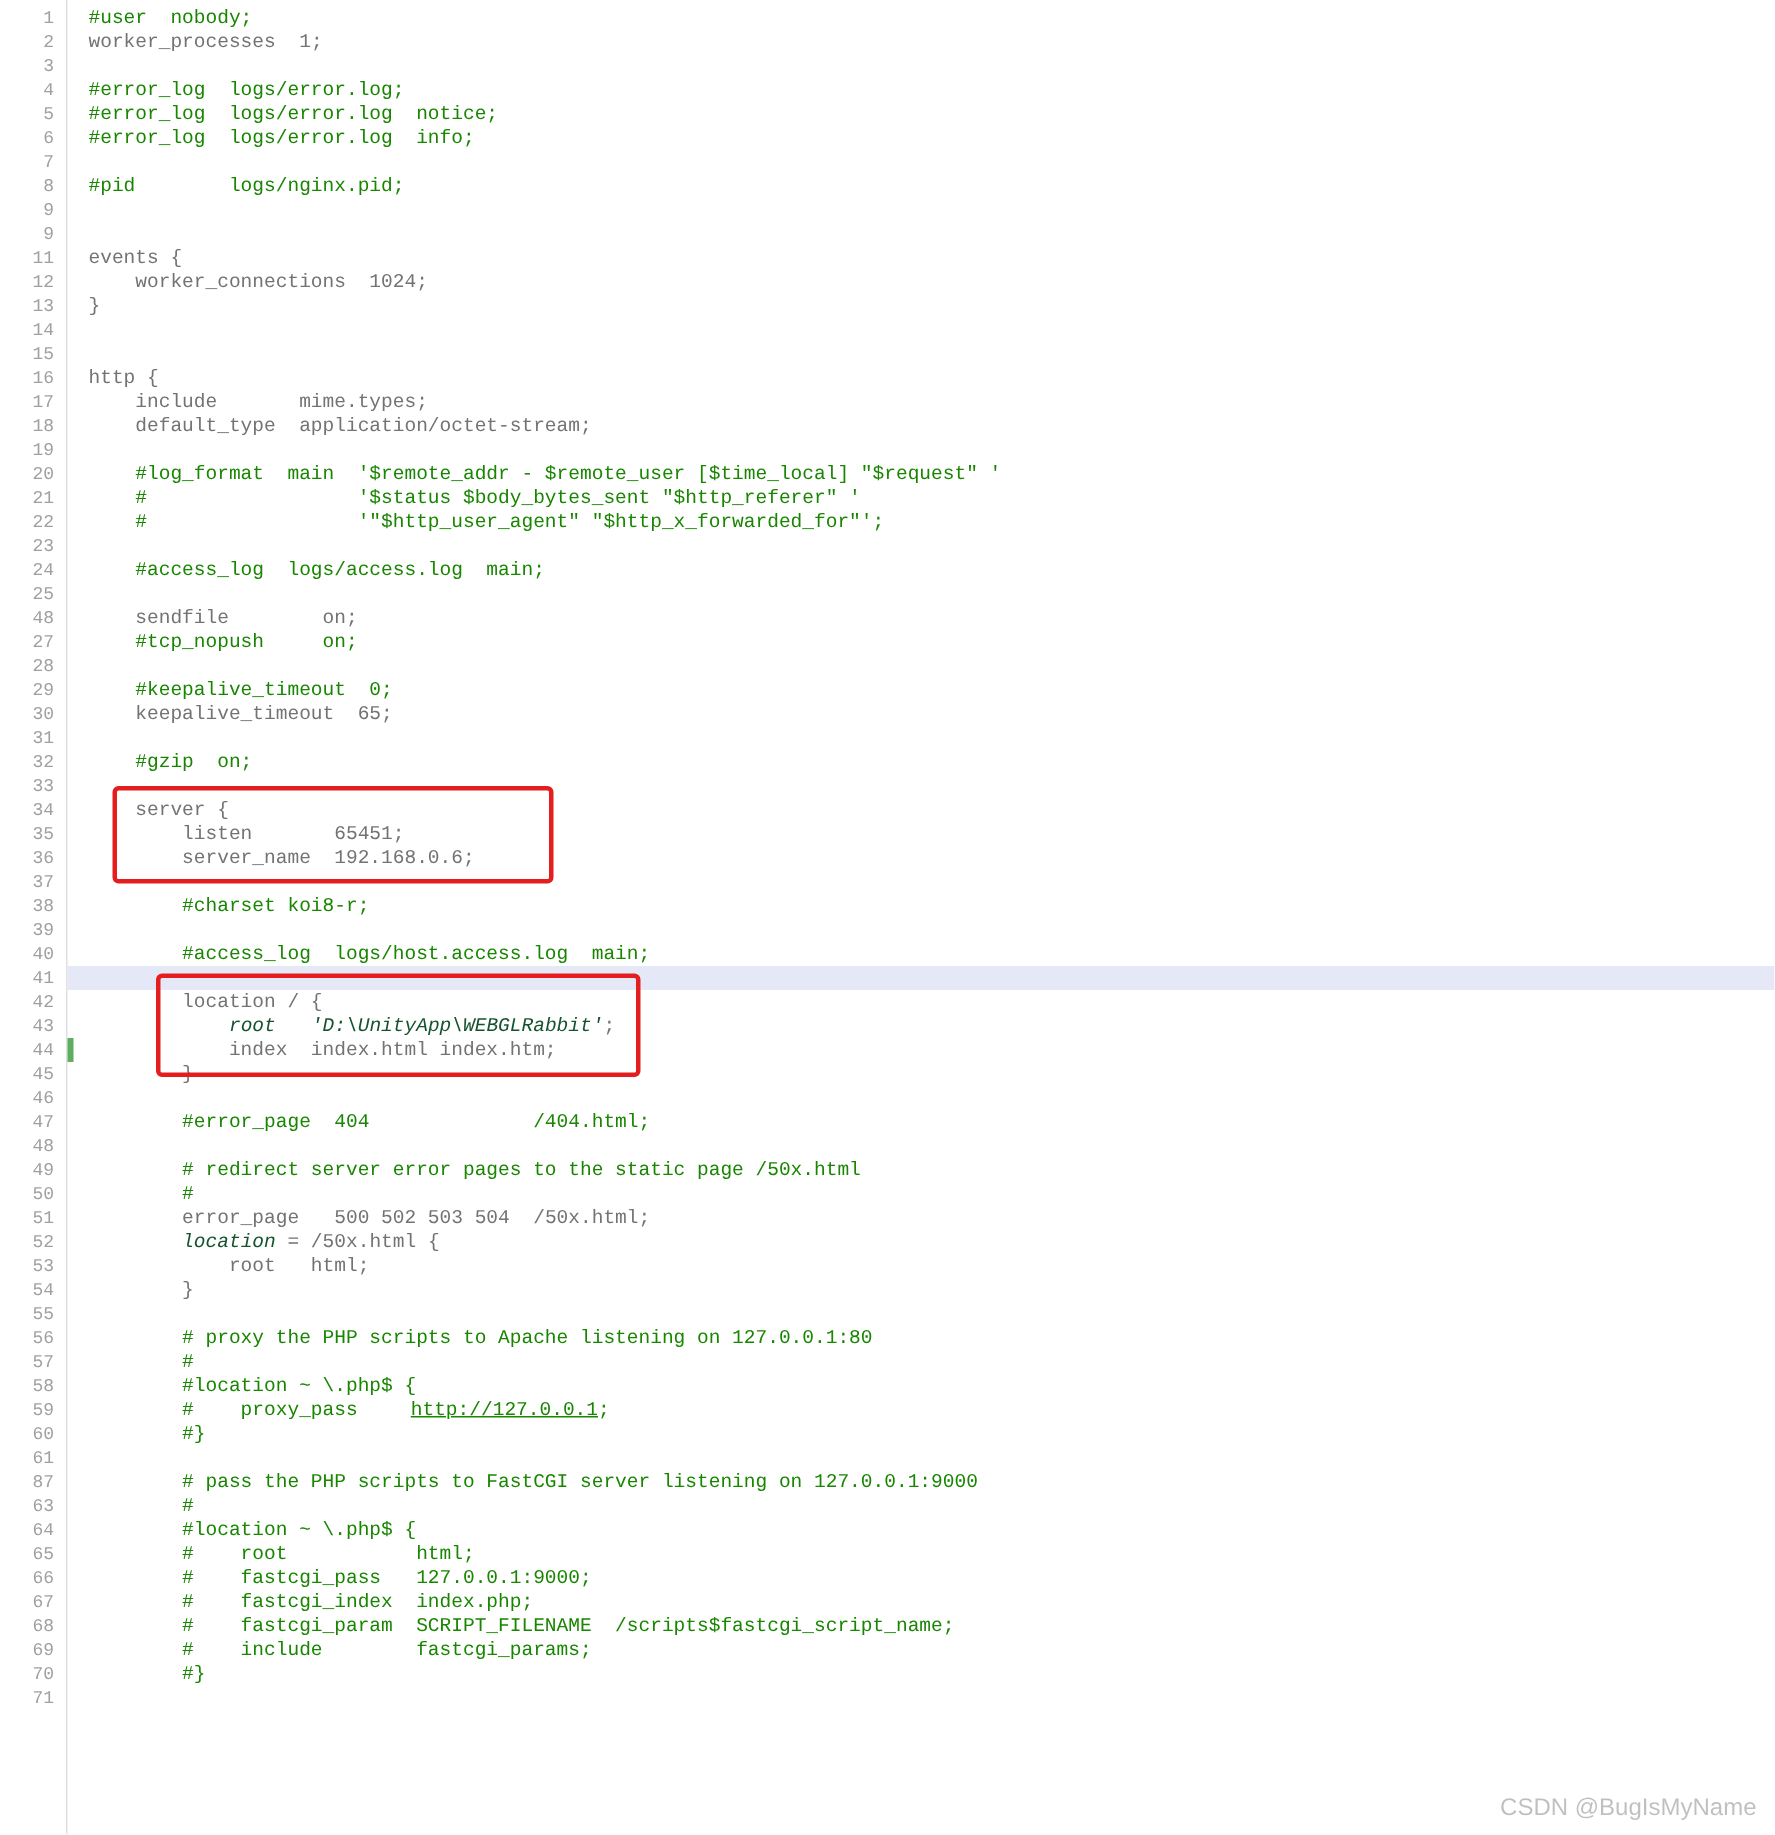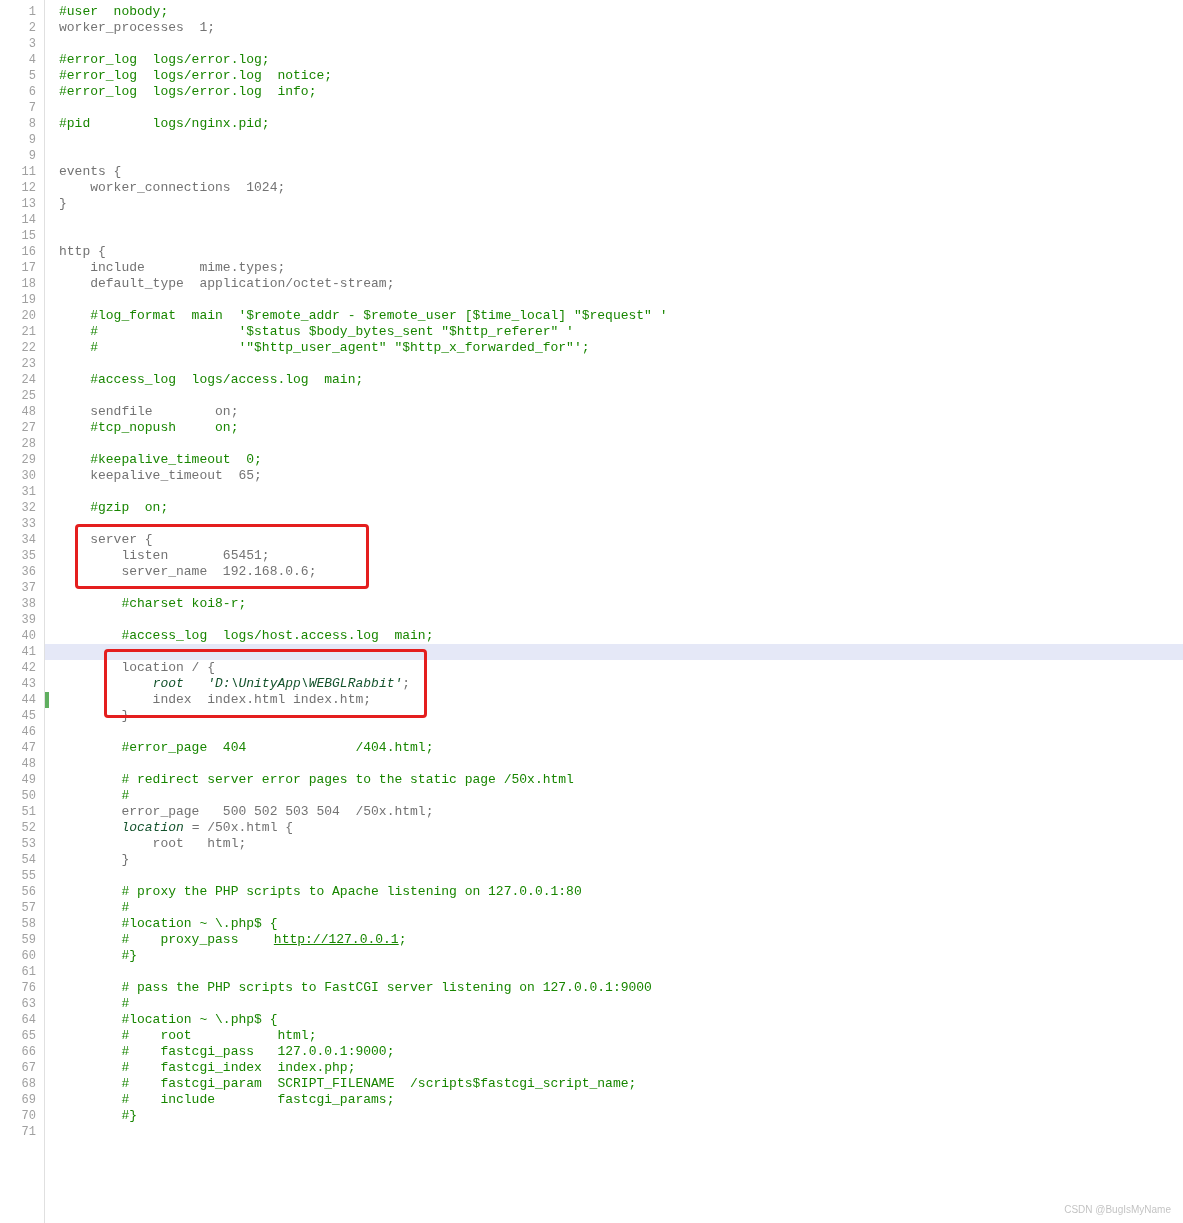--- a/index.html
+++ b/index.html
@@ -59,21 +59,21 @@
     pointer-events: none;
   }
   #box1 { left: 75px; top: 524px; width: 294px; height: 65px; }
   #box2 { left: 104px; top: 649px; width: 323px; height: 69px; }
   .watermark {
     position: absolute;
     right: 12px;
     bottom: 8px;
     color: rgba(0,0,0,0.25);
     font-family: Arial, sans-serif;
-    font-size: 10px;
+    font-size: 16px;
   }
   .green-marker {
     position: absolute;
     left: 45px;
     width: 4px;
     height: 16px;
     background: #5fae5f;
   }
 </style>
 </head>
@@ -135,21 +135,21 @@
       <div class="ln">52</div>
       <div class="ln">53</div>
       <div class="ln">54</div>
       <div class="ln">55</div>
       <div class="ln">56</div>
       <div class="ln">57</div>
       <div class="ln">58</div>
       <div class="ln">59</div>
       <div class="ln">60</div>
       <div class="ln">61</div>
-      <div class="ln">76</div>
+      <div class="ln">87</div>
       <div class="ln">63</div>
       <div class="ln">64</div>
       <div class="ln">65</div>
       <div class="ln">66</div>
       <div class="ln">67</div>
       <div class="ln">68</div>
       <div class="ln">69</div>
       <div class="ln">70</div>
       <div class="ln">71</div>
     </div>

